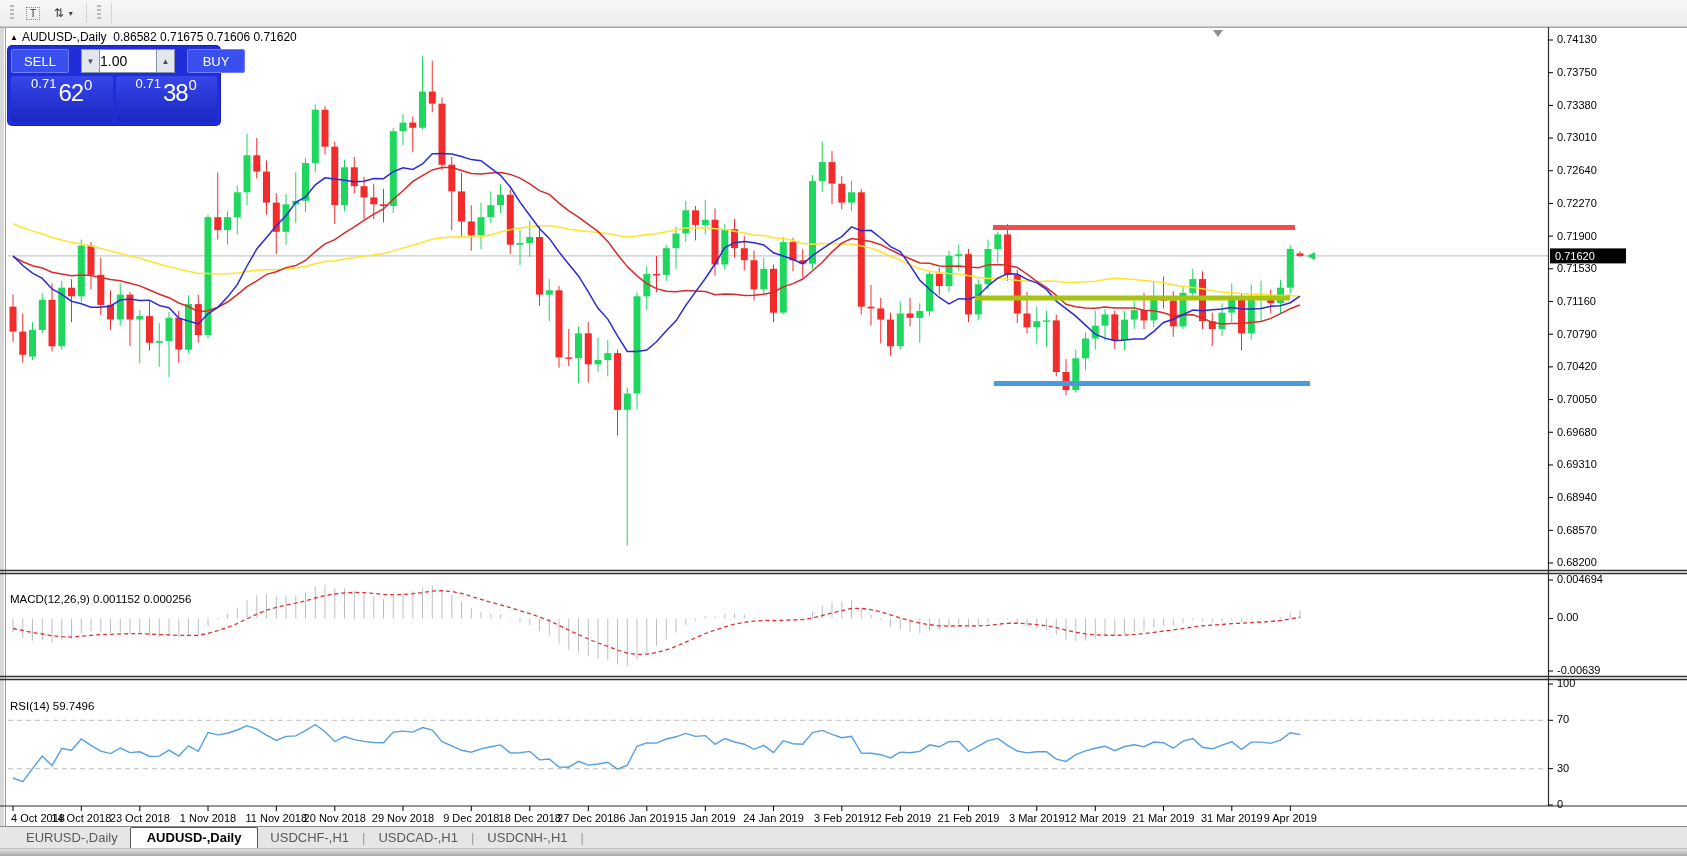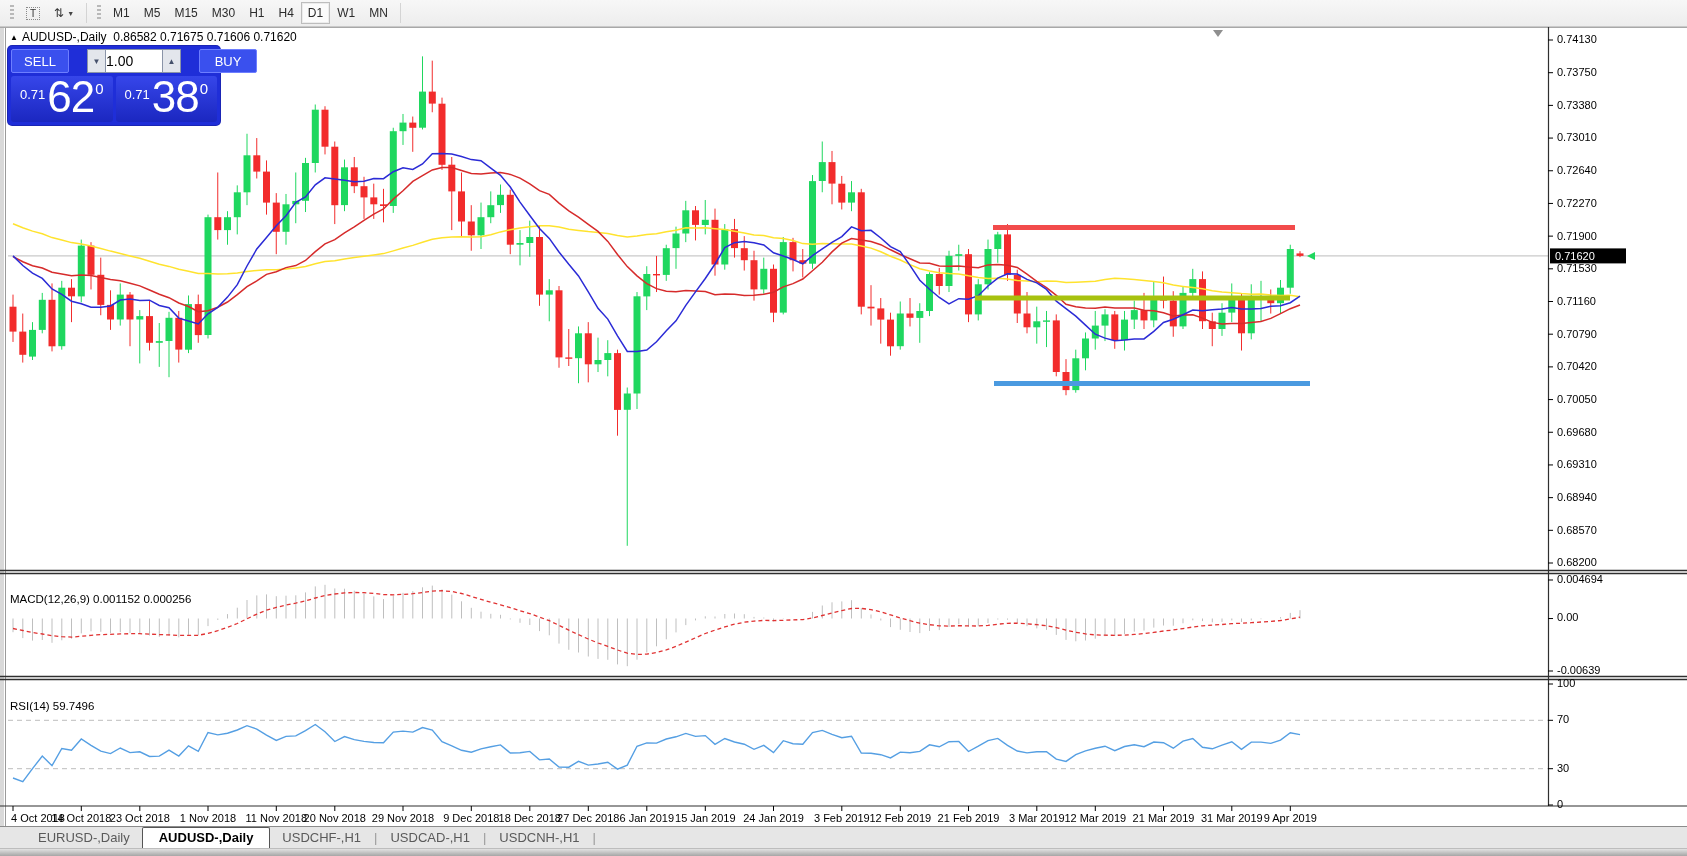--- a/index.html
+++ b/index.html
@@ -28,40 +28,40 @@
   .overlay { position:absolute; font:12px "Liberation Sans", sans-serif; color:#000; white-space:pre; }
   .chart-title { left:10px; top:3px; }
   .chart-title .mk { font-size:8px; position:relative; top:-1px; margin-right:4px; }
   .ind-label { font:11.5px "Liberation Sans", sans-serif;margin-top:18px; }
   .macd-label { left:10px; top:548px; }
   .rsi-label  { left:10px; top:655px; }
 
   
   .trade-panel { position:absolute; left:8px; top:19px; width:212px; background:#1f2ed8;
                  border-radius:4px; padding:3px; box-shadow:0 0 0 1px #1a25b5; }
-  .tp-top { display:flex; gap:18px; }
+  .tp-top { display:flex; gap:12px; }
   .tp-btn { flex:0 0 58px; height:24px; background:#3a50ee; border:1px solid #6d7eff;
             border-radius:2px; color:#fff; font:13px "Liberation Sans", sans-serif; cursor:default; }
   .tp-vol { display:flex; flex:1; }
   .vol-btn { width:19px; height:24px; background:#e3e6ec; border:1px solid #8a94a8;
              font-size:8px; color:#45506b; cursor:default; }
   .vol-input { width:56px; height:24px; border-top:1px solid #8a94a8; border-bottom:1px solid #8a94a8;
                border-left:none; border-right:none; text-align:left; padding-right:6px;
                font:14px "Liberation Sans", sans-serif; }
   .tp-prices { display:flex; gap:3px; margin-top:3px; }
   .tp-price { flex:1; height:46px; background:linear-gradient(#3646ea,#1b27c0); border-radius:3px;
-              color:#fff; display:flex; align-items:center; justify-content:center;
+              color:#fff; display:flex; align-items:flex-start; justify-content:center;
               padding-bottom:4px; cursor:default; }
   .tp-price .pref { font-size:13px; margin-right:2px; margin-bottom:6px; }
-  .tp-price .big  { font-size:44px; line-height:34px; letter-spacing:-1px; }
+  .tp-price .big  { font-size:24px; line-height:34px; letter-spacing:-1px; }
   .tp-price .sup  { font-size:15px; margin-bottom:18px; margin-left:1px; }
 
   
   .tabbar { position:absolute; left:0; top:826px; width:1687px; height:22px; background:#e6e6e6;
-            border-top:1px solid #8c8c8c; display:flex; align-items:flex-end; padding-left:26px;
+            border-top:1px solid #8c8c8c; display:flex; align-items:flex-end; padding-left:14px;
             font:13px "Liberation Sans", sans-serif; }
   .tab { padding:2px 12px 3px 12px; color:#5a5a5a; cursor:default; }
   .tab.active { background:#fff; border:1px solid #555; border-bottom:none; font-weight:bold;
                 color:#000; border-radius:2px 2px 0 0; padding:2px 16px 4px 16px; margin-bottom:-1px; }
   .tab-sep { color:#999; margin:0 1px 3px 1px; }
   .bottom-strip { position:absolute; left:0; top:848px; width:1687px; height:8px;
                   background:linear-gradient(#e2e2e2,#a6a6a6); border-top:1px solid #bdbdbd; }
 </style>
 </head>
 <body>
@@ -72,31 +72,20 @@
     <div class="grip"></div>
     <button class="tb-btn">
       <span class="ticon">T</span>
     </button>
     <button class="tb-btn">
       <span class="arr-ic">⇅</span>
       <span class="caret">▼</span>
     </button>
     <div class="tb-sep"></div>
     <div class="grip"></div>
-    <div id="tf-group" style="display:flex">
-        <button class="tb-btn">M1</button>
-        <button class="tb-btn">M5</button>
-        <button class="tb-btn">M15</button>
-        <button class="tb-btn">M30</button>
-        <button class="tb-btn">H1</button>
-        <button class="tb-btn">H4</button>
-        <button class="tb-btn active">D1</button>
-        <button class="tb-btn">W1</button>
-        <button class="tb-btn">MN</button>
-      </div>
     <div class="tb-sep"></div>
   </div>
 
   <div class="chart-region">
     <svg id="chart-svg" width="1687" height="799">
         <defs>
           <clipPath id="cpM">
             <rect x="0" y="0" width="1548" height="543"></rect>
           </clipPath>
           <clipPath id="cpD">

